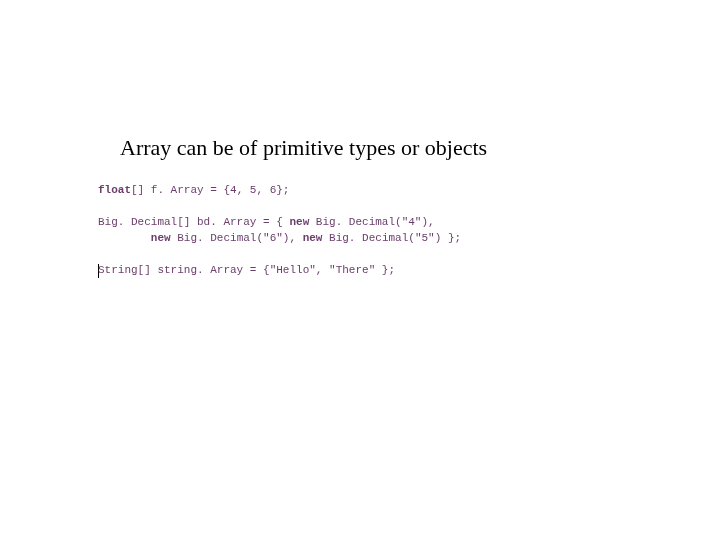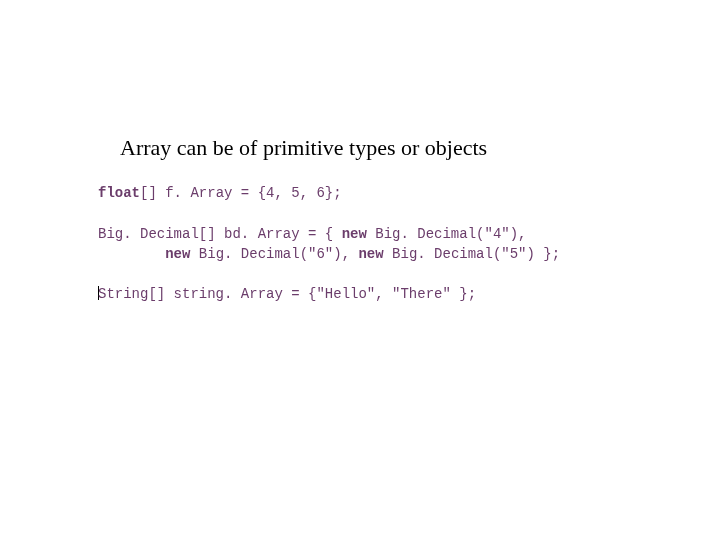--- a/index.html
+++ b/index.html
@@ -19,21 +19,21 @@
     padding-left: 98px;
   }
   .title {
     font-size: 22px;
     color: #000000;
     margin: 0 0 22px 22px;
     font-weight: normal;
   }
   .code {
     font-family: "Courier New", Courier, monospace;
-    font-size: 14px;
+    font-size: 11px;
     line-height: 1.45;
     color: #6b3d6b; 
     white-space: pre;
   }
   .code .kw {
     font-weight: bold;
   }
   .cursor {
     display: inline-block;
     width: 1px;

